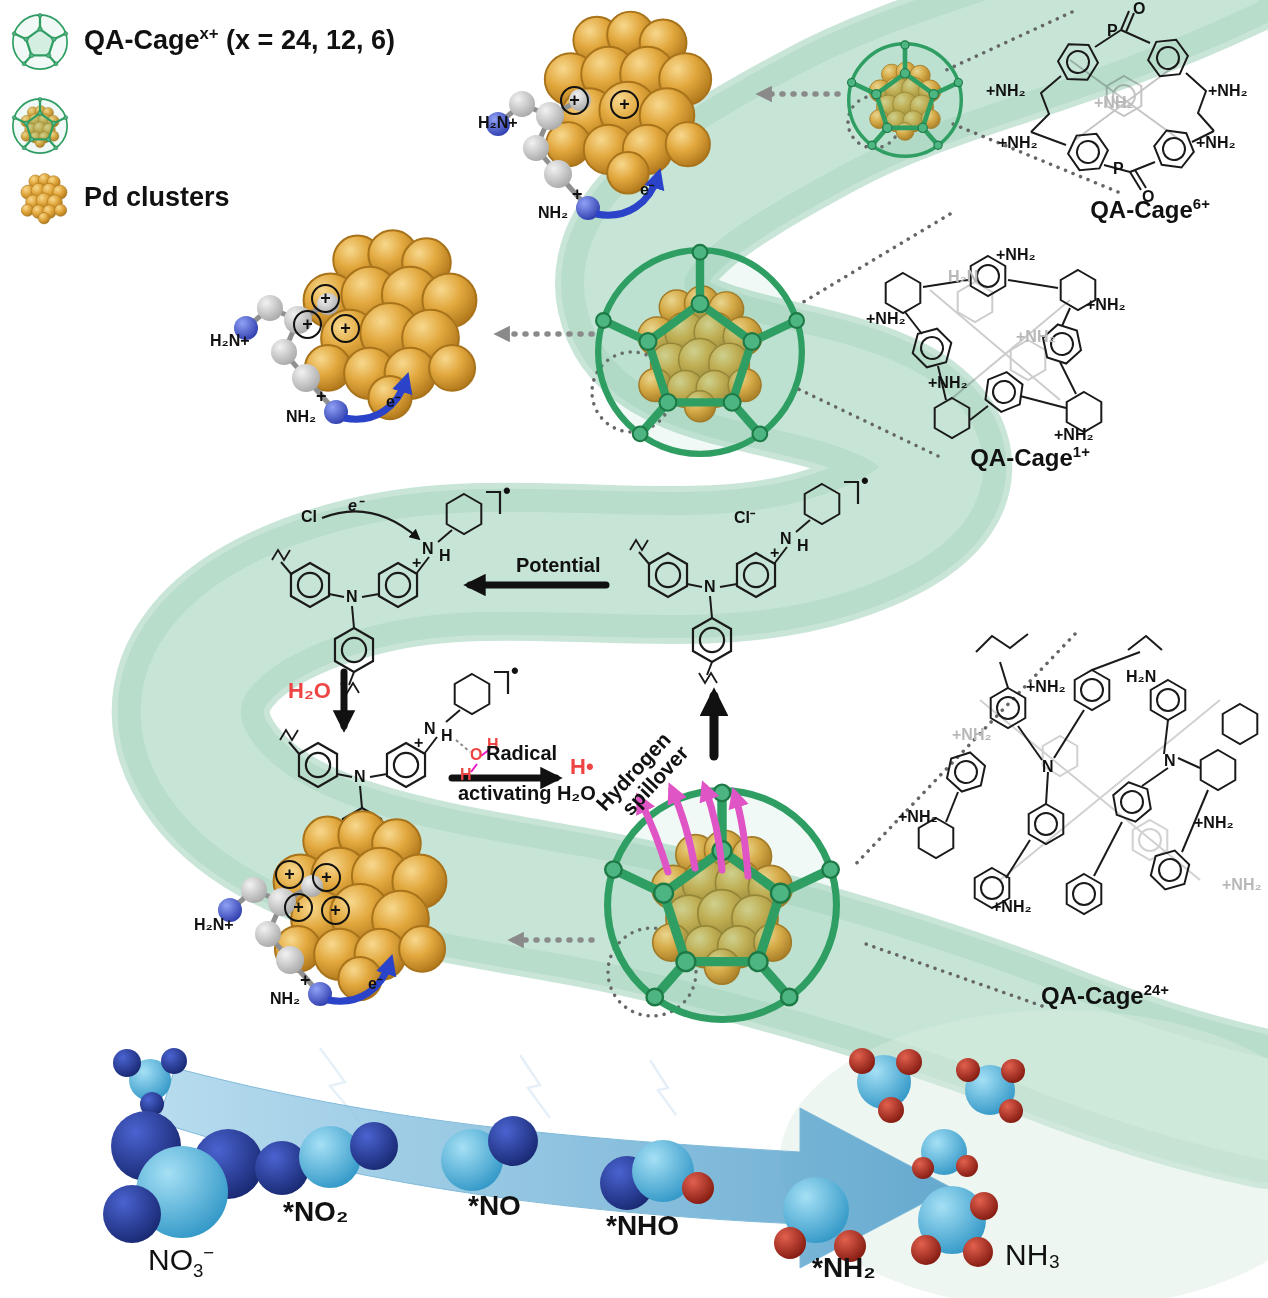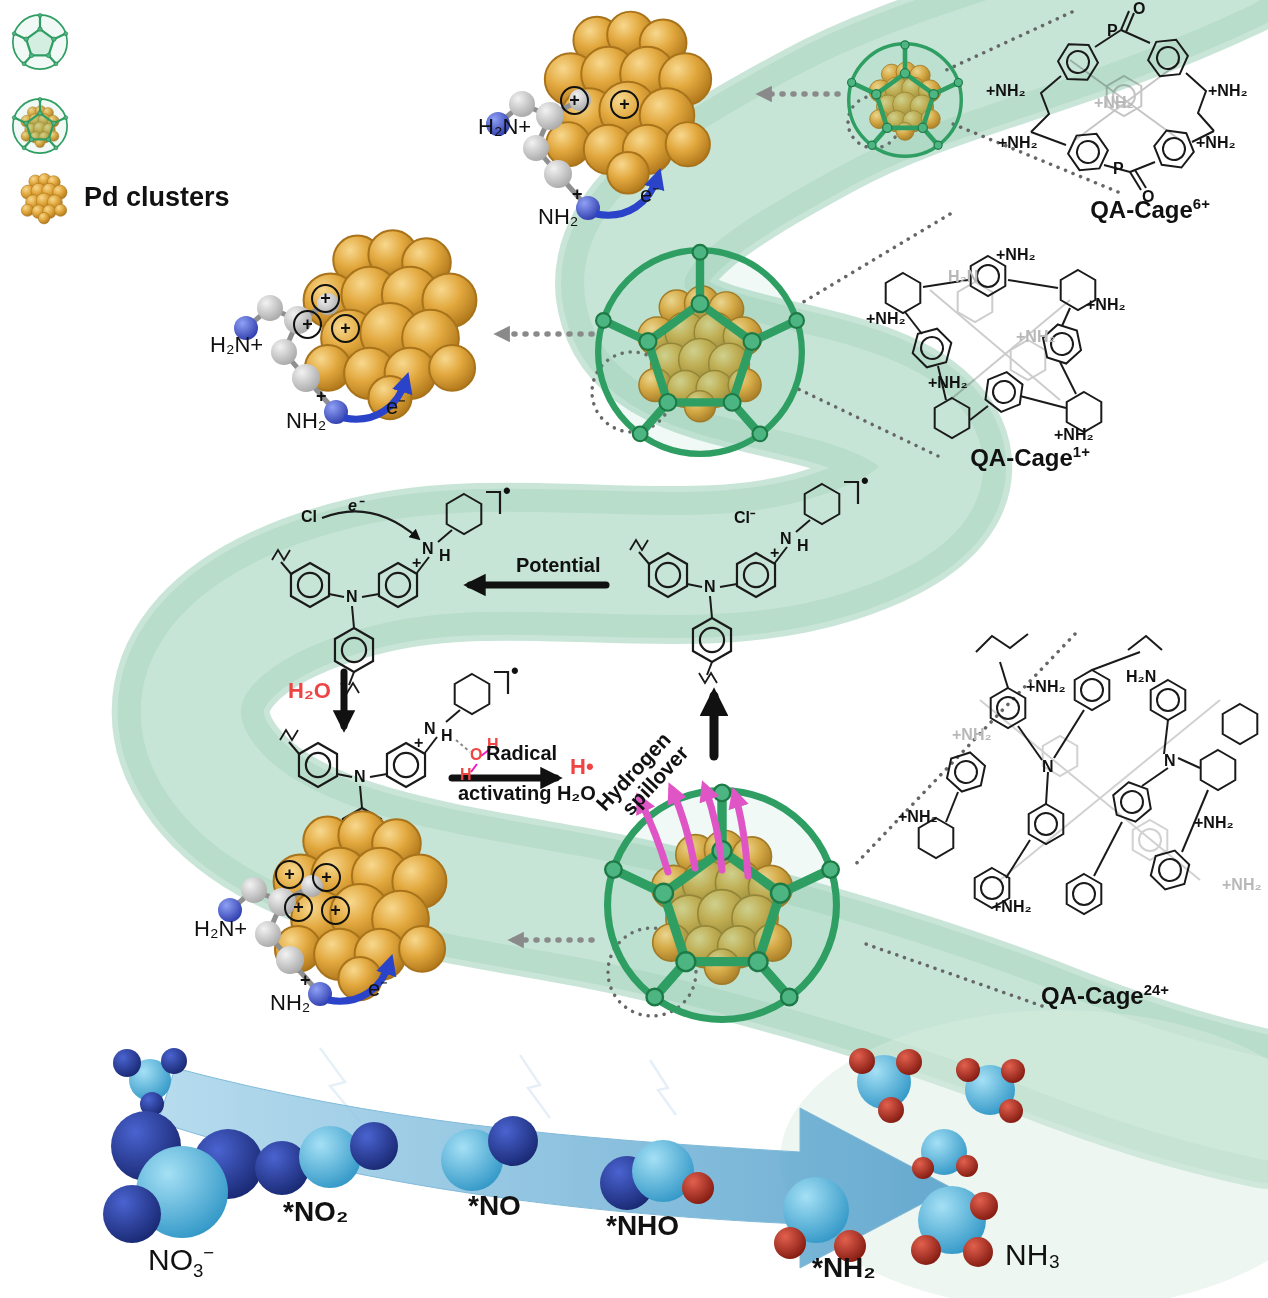--- a/index.html
+++ b/index.html
@@ -2,21 +2,21 @@
 <html><head>
 <meta charset="utf-8">
 <style>
   html,body{margin:0;padding:0;background:#fff}
   .stage{position:relative;width:1268px;height:1298px;background:#fff;overflow:hidden;
          font-family:"Liberation Sans",sans-serif;color:#111}
   .art{position:absolute;left:0;top:0}
   .lbl{position:absolute;white-space:nowrap;color:#111}
   .legend-text{font-size:27px;font-weight:700}
   .cap{font-size:24px;font-weight:700;text-align:center}
-  .cu{font-size:22px;font-weight:400}
+  .cu{font-size:16px;font-weight:700}
   .cu-sm{font-size:18px;font-weight:700}
   .chem{font-size:16px;font-weight:700}
   .faint{color:#b8b8b8}
   .mech{font-size:20px;font-weight:700}
   .mech-sm{font-size:16px;font-weight:700}
   .it{font-style:italic}
   .mag{color:#ef4444}
   .species{font-size:28px;font-weight:700}
   .species-lg{font-size:30px;font-weight:400}
   .dot-lbl{font-size:22px;font-weight:700}
@@ -418,20 +418,21 @@
         </g>
     <g transform="scale(0.28)">
           <use href="#cageG"></use>
         </g>
   </g>
   <g transform="translate(44,198) scale(0.36)">
         <use href="#pdG"></use>
       </g>
 </svg>
 
+<div class="lbl legend-text" style="left:84px;top:24px"><span>QA-Cage</span><sup>x+</sup><span> (x = 24, 12, 6)</span></div>
 <div class="lbl legend-text" style="left:84px;top:182px"><span>Pd clusters</span></div>
 
 <div class="lbl cap" style="left:1050px;top:196px;width:200px"><span>QA-Cage</span><sup>6+</sup></div>
 <div class="lbl cap" style="left:930px;top:444px;width:200px"><span>QA-Cage</span><sup>1+</sup></div>
 <div class="lbl cap" style="left:1000px;top:982px;width:210px"><span>QA-Cage</span><sup>24+</sup></div>
 
 <div class="lbl cu" style="left:478px;top:114px">H₂N+</div>
 <div class="lbl cu-sm" style="left:572px;top:184px">+</div>
 <div class="lbl cu" style="left:538px;top:204px">NH₂</div>
 <div class="lbl cu" style="left:640px;top:178px">e⁻</div>

